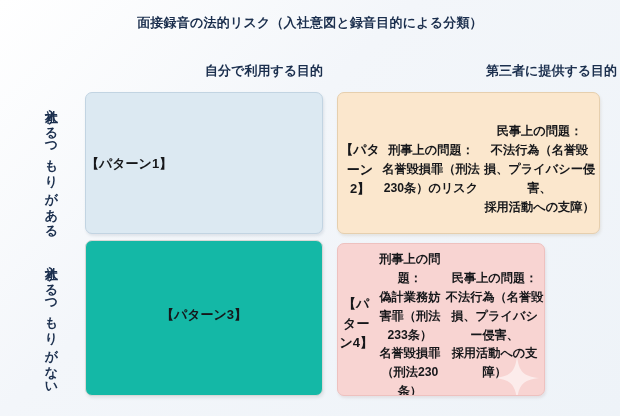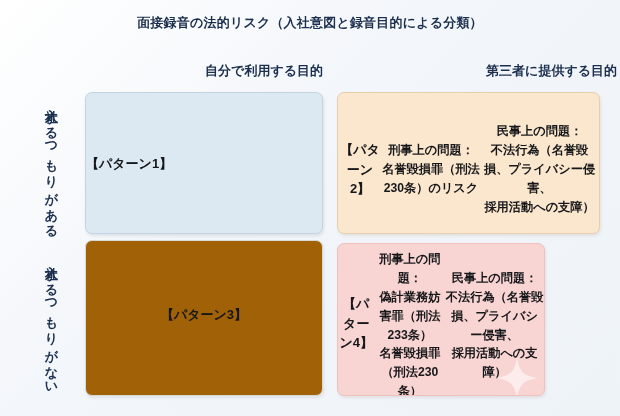--- a/index.html
+++ b/index.html
@@ -109,21 +109,21 @@
     border: 1px solid #e6cfae;
     box-shadow: 1px 2px 3px rgba(120,95,60,0.12);
     justify-content: flex-start;
     padding-top: 13px;
   }
   #box-p2 .b-title { }
   #box-p2 .gap { height: 12px; }
 
   #box-p3 {
     left: 85px;  top: 240px; width: 238px; height: 156px;
-    background: #a16207;
+    background: #14b8a6;
     border: 1px solid #d8d8d6;
     box-shadow: 1px 2px 3px rgba(70,70,70,0.10);
     justify-content: center;
   }
   #box-p3 .b-title { margin-bottom: 7px; }
 
   #box-p4 {
     left: 337px; top: 243px; width: 208px; height: 153px;
     background: #f8d4d2;
     border: 1px solid #eec1bf;

